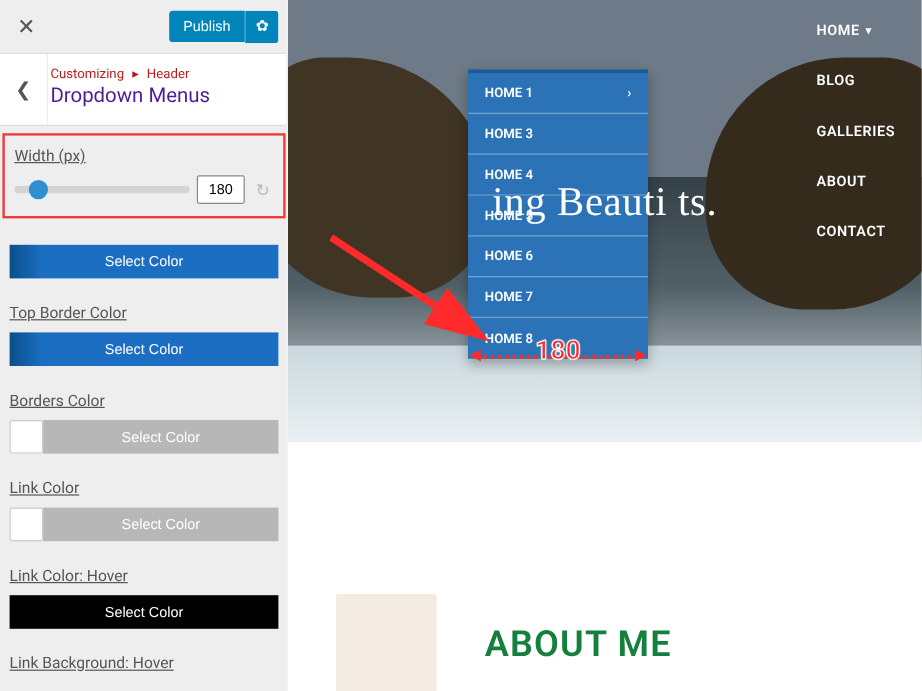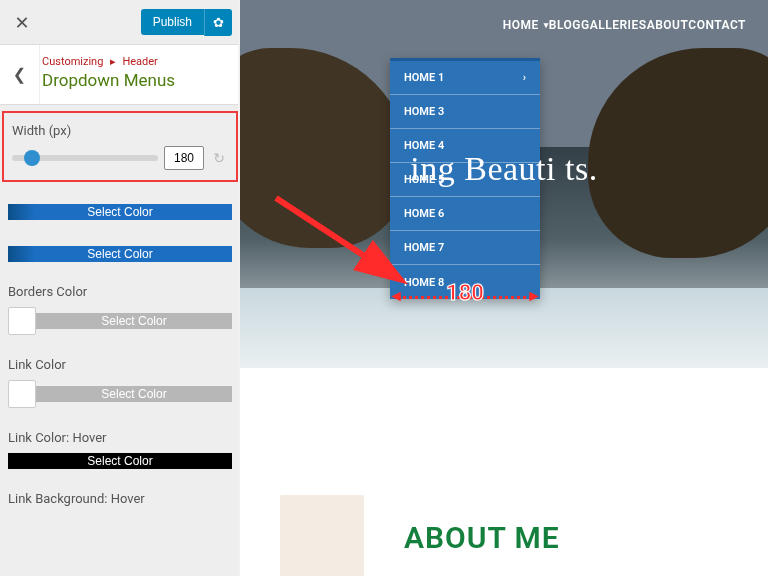--- a/index.html
+++ b/index.html
@@ -9,47 +9,47 @@
   .sidebar-head { height: 45px; background: #eeeeee; display: flex; align-items: center; justify-content: space-between; padding: 0 8px; border-bottom: 1px solid #ddd; }
   .close-x { width: 28px; height: 28px; display: flex; align-items: center; justify-content: center; font-size: 18px; color: #555; cursor: pointer; }
   .publish-wrap { display: flex; align-items: center; gap: 0; }
   .publish-btn { background: #0085ba; color: #fff; border: none; padding: 6px 12px; font-size: 12px; font-weight: 500; cursor: pointer; border-top-left-radius: 3px; border-bottom-left-radius: 3px; }
   .gear-btn { background: #0085ba; color: #fff; width: 28px; height: 27px; display: flex; align-items: center; justify-content: center; border-left: 1px solid rgba(255,255,255,0.25); cursor: pointer; border-top-right-radius: 3px; border-bottom-right-radius: 3px; font-size: 13px; }
 
   .crumb-row { background: #fff; border-bottom: 1px solid #ddd; padding: 10px 14px 14px 42px; position: relative; }
   .back-arrow { position: absolute; left: 0; top: 0; bottom: 0; width: 40px; display: flex; align-items: center; justify-content: center; font-size: 16px; color: #555; cursor: pointer; border-right: 1px solid #eee; }
   .crumb-small { font-size: 11px; color: #b91c1c; }
   .crumb-small .sep { margin: 0 4px; }
-  .crumb-title { font-size: 17px; font-weight: 400; color: #4d7c0f; margin-top: 2px; }
+  .crumb-title { font-size: 17px; font-weight: 400; color: #4c1d95; margin-top: 2px; }
 
   .controls { padding: 0; overflow-y: auto; height: calc(576px - 45px - 58px); }
   .highlight-box { border: 2px solid #ef3b3b; margin: 6px 2px 8px 2px; padding: 10px 8px 10px 8px; background: #eeeeee; }
-  .field-label { font-size: 13px; color: #555; margin-bottom: 8px; }
+  .field-label { font-size: 13px; color: #555; margin-bottom: 8px; text-decoration: underline; }
   .slider-row { display: flex; align-items: center; gap: 6px; }
   .slider-track { flex: 1; height: 6px; background: #d4d4d4; border-radius: 3px; position: relative; }
   .slider-thumb { position: absolute; width: 16px; height: 16px; background: #2f8fcf; border-radius: 50%; top: 50%; transform: translate(-50%, -50%); left: 14%; }
   .width-val { width: 40px; height: 24px; border: 1px solid #888; background: #fff; text-align: center; font-size: 12px; border-radius: 2px; padding: 2px 0; }
   .reset-ico { color: #bbb; font-size: 14px; width: 18px; text-align: center; }
 
   .color-section { padding: 10px 8px 12px 8px; }
   .select-row { display: flex; align-items: center; margin-top: 4px; }
   .swatch { width: 28px; height: 28px; border-radius: 2px; border: 1px solid rgba(0,0,0,0.1); }
-  .select-btn { flex: 1; height: 16px; border: none; color: #fff; font-size: 12px; cursor: pointer; }
+  .select-btn { flex: 1; height: 28px; border: none; color: #fff; font-size: 12px; cursor: pointer; }
   .blue-grad { background: linear-gradient(to right, #0b4f8a 0%, #1b6ec2 12%, #1b6ec2 100%); }
   .grey-btn-row .swatch { background: #fff; border: 1px solid #ccc; }
   .grey-btn { background: #b7b7b7; color: #fff; }
   .black-btn { background: #000; color: #fff; }
 
   .preview { position: absolute; left: 240px; top: 0; right: 0; height: 576px; background: #fff; }
   .hero { position: absolute; left: 0; right: 0; top: 0; height: 368px; background: linear-gradient(180deg, #6e7a87 0%, #6e7a87 40%, #344048 40%, #516067 65%, #dfe5e8 100%); overflow: hidden; }
   .rock-a { position: absolute; left: -30px; top: 48px; width: 200px; height: 200px; background: #5c4b34; border-radius: 30% 60% 40% 50%; filter: brightness(0.7); }
   .rock-b { position: absolute; right: -30px; top: 48px; width: 210px; height: 210px; background: #51422d; border-radius: 55% 30% 50% 40%; filter: brightness(0.65); }
   .sea { position: absolute; left: 0; right: 0; bottom: 0; height: 80px; background: linear-gradient(180deg, #c9d8de 0%, #eaf0f2 100%); }
 
-  .nav { position: absolute; top: 18px; right: 22px; display: flex; font-size: 12px; letter-spacing: 0.5px; color: #fff; font-weight: 600; }
+  .nav { position: absolute; top: 18px; right: 22px; display: flex; gap: 28px; font-size: 12px; letter-spacing: 0.5px; color: #fff; font-weight: 600; flex-direction: column; }
   .nav-item { display: flex; align-items: center; gap: 5px; cursor: pointer; }
   .caret { font-size: 9px; }
 
   .dropdown { position: absolute; top: 58px; left: 150px; width: 150px; background: #2b72b7; border-top: 3px solid #1c5a99; box-shadow: 0 4px 10px rgba(0,0,0,0.3); }
   .dd-item { height: 34px; display: flex; align-items: center; justify-content: space-between; padding: 16px 14px; color: #fff; font-size: 11px; font-weight: 600; border-bottom: 1px solid rgba(255,255,255,0.35); cursor: pointer; }
   .dd-item:last-child { border-bottom: none; }
   .submenu { position: absolute; top: 58px; left: 300px; width: 150px; background: #fff; box-shadow: 0 4px 10px rgba(0,0,0,0.25); }
   .sub-item { height: 34px; display: flex; align-items: center; padding: 0 14px; font-size: 11px; color: #333; font-weight: 600; cursor: pointer; }
 
   .hero-text { position: absolute; left: 0; right: 0; top: 150px; text-align: center; color: #fff; font-size: 34px; font-weight: 400; font-family: Georgia, serif; letter-spacing: 0.5px; }
@@ -102,20 +102,21 @@
       </div>
     </div>
 
     <div class="color-section">
       <div class="select-row">
         <button class="select-btn blue-grad">Select Color</button>
       </div>
     </div>
 
     <div class="color-section">
+      <div class="field-label">Top Border Color</div>
       <div class="select-row">
         <button class="select-btn blue-grad">Select Color</button>
       </div>
     </div>
 
     <div class="color-section grey-btn-row">
       <div class="field-label">Borders Color</div>
       <div class="select-row">
         <div class="swatch"></div>
         <button class="select-btn grey-btn">Select Color</button>

